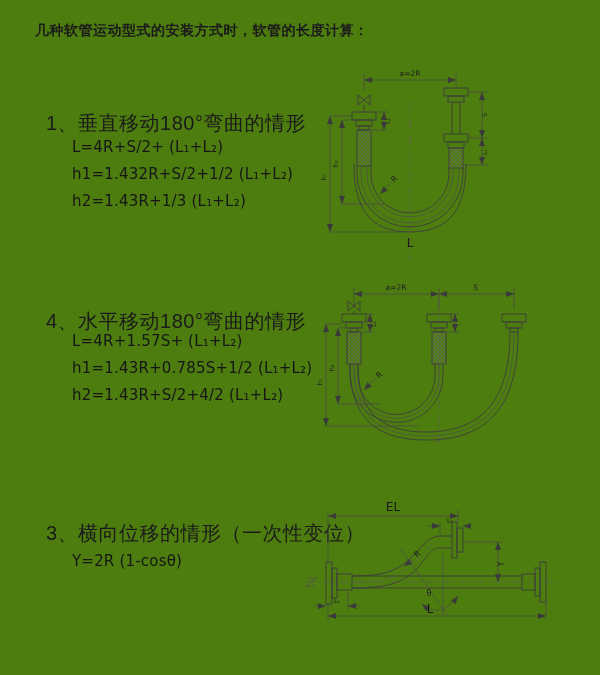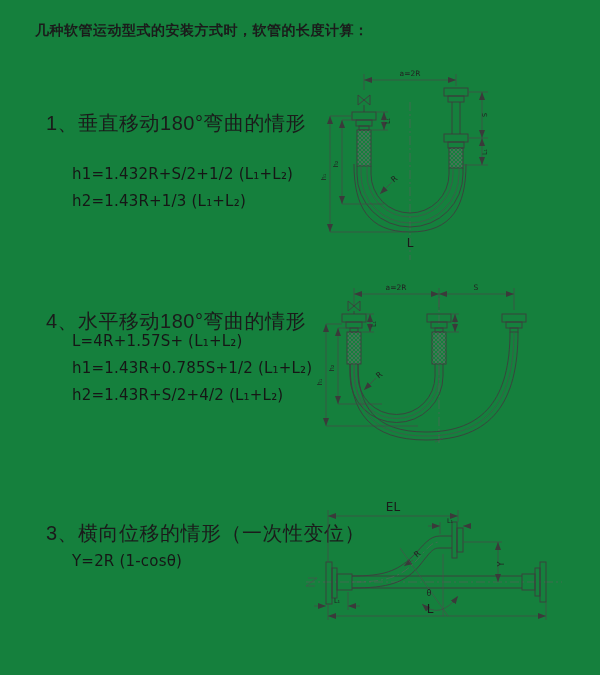--- a/index.html
+++ b/index.html
@@ -1,17 +1,17 @@
 <!DOCTYPE html>
 <html><head>
 <meta charset="utf-8">
 <style>
   html,body { margin:0; padding:0; background:#ffffff; }
   body { width:600px; height:675px; font-family:"Liberation Sans", sans-serif; }
-  .page { position:relative; width:600px; height:675px; background:#15803d; overflow:hidden; }
+  .page { position:relative; width:600px; height:675px; background:#4d7c0f; overflow:hidden; }
 
   .doc-title { position:absolute; left:35px; top:22px; font-size:14px; font-weight:bold;
                color:#1b1b1b; letter-spacing:.5px; }
 
   .sec-heading { position:absolute; left:46px; font-size:20px; font-weight:normal;
                  color:#1b1b1b; letter-spacing:.5px; }
   .formula { position:absolute; left:72px; font-size:15px; color:#161616;
              font-family:"DejaVu Sans","Liberation Sans",sans-serif; letter-spacing:.2px; }
 
   .diagram { position:absolute; }
@@ -40,20 +40,21 @@
       <path d="M0,4 L4,0 M0,0 L4,4" stroke="#6a6a6a" stroke-width="0.55"></path>
     </pattern>
   </defs>
 </svg>
 
 <div class="page">
 
   <div class="doc-title">几种软管运动型式的安装方式时，软管的长度计算：</div>
 
   <div class="sec-heading" style="top:110px">1、垂直移动180°弯曲的情形</div>
+  <div class="formula" style="top:138px">L=4R+S/2+ (L₁+L₂)</div>
   <div class="formula" style="top:165px">h1=1.432R+S/2+1/2 (L₁+L₂)</div>
   <div class="formula" style="top:192px">h2=1.43R+1/3 (L₁+L₂)</div>
 
   <div class="sec-heading" style="top:308px">4、水平移动180°弯曲的情形</div>
   <div class="formula" style="top:332px">L=4R+1.57S+ (L₁+L₂)</div>
   <div class="formula" style="top:359px">h1=1.43R+0.785S+1/2 (L₁+L₂)</div>
   <div class="formula" style="top:386px">h2=1.43R+S/2+4/2 (L₁+L₂)</div>
 
   <div class="sec-heading" style="top:520px">3、横向位移的情形（一次性变位）</div>
   <div class="formula" style="top:552px">Y=2R (1-cosθ)</div>

